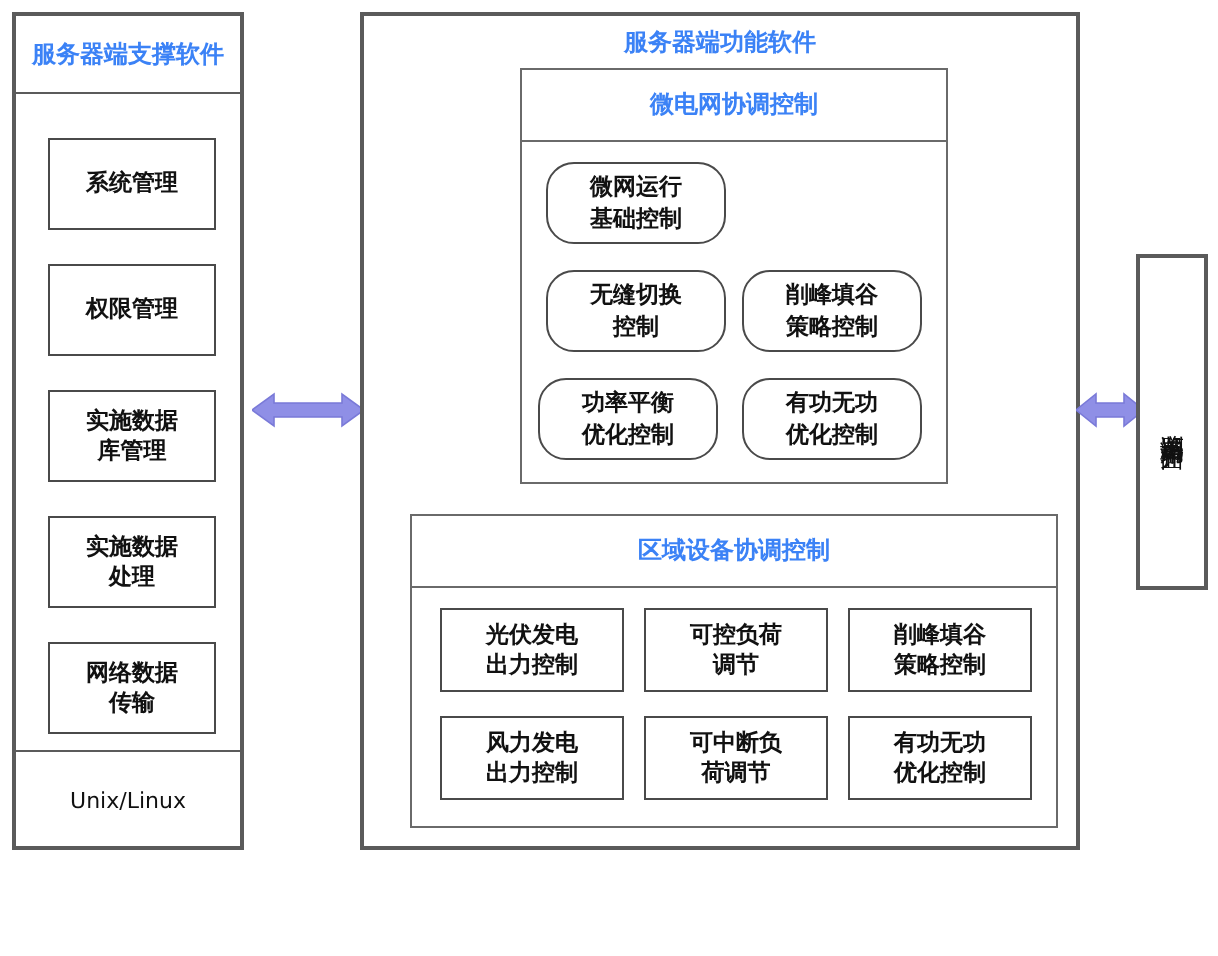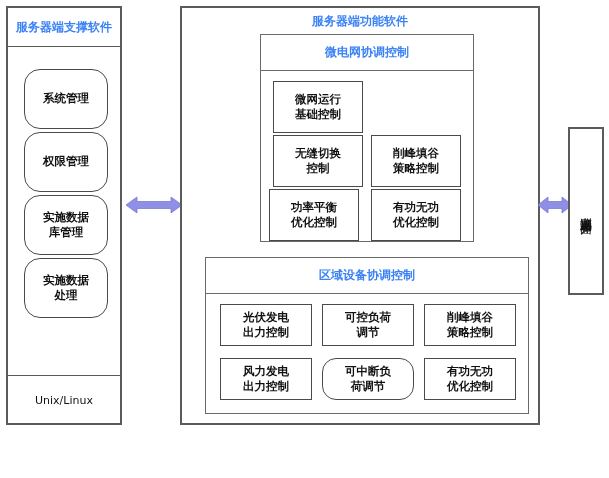--- a/index.html
+++ b/index.html
@@ -76,31 +76,30 @@
     display: flex;
     align-items: center;
     justify-content: center;
     font-size: 11px;
     font-weight: normal;
     color: #111;
   }
   .left-item {
     left: 16px;
     width: 84px;
-    height: 60px;
-    border-radius: 16px;
+    height: 46px;
   }
 
   
   #center-panel { left: 180px; top: 6px; width: 360px; height: 419px; }
   #center-header { top: 0; height: 26px; font-size: 12px; }
 
   #micro-panel { left: 78px; top: 26px; width: 214px; height: 208px; padding-left: 36px; }
   #micro-header { top: 0; height: 36px; }
-  .micro-item { width: 90px; height: 52px; }
+  .micro-item { width: 90px; height: 41px; border-radius: 14px; }
 
   #region-panel { left: 23px; top: 249px; width: 324px; height: 157px; }
   #region-header { top: 0; height: 36px; }
   .region-item { width: 92px; height: 42px; }
 
   
   #right-panel {
     left: 568px; top: 127px; width: 36px; height: 168px;
     display: flex;
     align-items: center;
@@ -140,20 +139,22 @@
 
   <div class="panel" id="left-panel">
     <div class="hdr" id="left-header">服务器端支撑软件</div>
 
     <div class="leaf left-item" style="top:61px;">系统管理</div>
     <div class="leaf left-item" style="top:124px;">权限管理</div>
     <div class="leaf left-item" style="top:187px;">实施数据
 库管理</div>
     <div class="leaf left-item" style="top:250px;">实施数据
 处理</div>
+    <div class="leaf left-item" style="top:313px;">网络数据
+传输</div>
 
     <div id="left-os-band">Unix/Linux</div>
   </div>
 
   <div class="arrow" style="left:126px; top:193px; width:56px; height:24px;">
     <svg width="56" height="24" viewBox="0 0 56 24">
       <polygon points="0,12 11,4 11,8.5 45,8.5 45,4 56,12 45,20 45,15.5 11,15.5 11,20" fill="#8f8fe6" stroke="#7a7ad8" stroke-width="0.8"></polygon>
     </svg>
   </div>
 
@@ -182,21 +183,21 @@
 
       <div class="leaf region-item" style="left:14px;  top:46px;">光伏发电
 出力控制</div>
       <div class="leaf region-item" style="left:116px; top:46px;">可控负荷
 调节</div>
       <div class="leaf region-item" style="left:218px; top:46px;">削峰填谷
 策略控制</div>
 
       <div class="leaf region-item" style="left:14px;  top:100px;">风力发电
 出力控制</div>
-      <div class="leaf region-item" style="left:116px; top:100px;border-radius:14px;">可中断负
+      <div class="leaf region-item" style="left:116px; top:100px;">可中断负
 荷调节</div>
       <div class="leaf region-item" style="left:218px; top:100px;">有功无功
 优化控制</div>
     </div>
   </div>
 
   <div class="arrow" style="left:538px; top:193px; width:34px; height:24px;">
     <svg width="34" height="24" viewBox="0 0 34 24">
       <polygon points="0,12 10,4 10,8.5 24,8.5 24,4 34,12 24,20 24,15.5 10,15.5 10,20" fill="#8f8fe6" stroke="#7a7ad8" stroke-width="0.8"></polygon>
     </svg>

